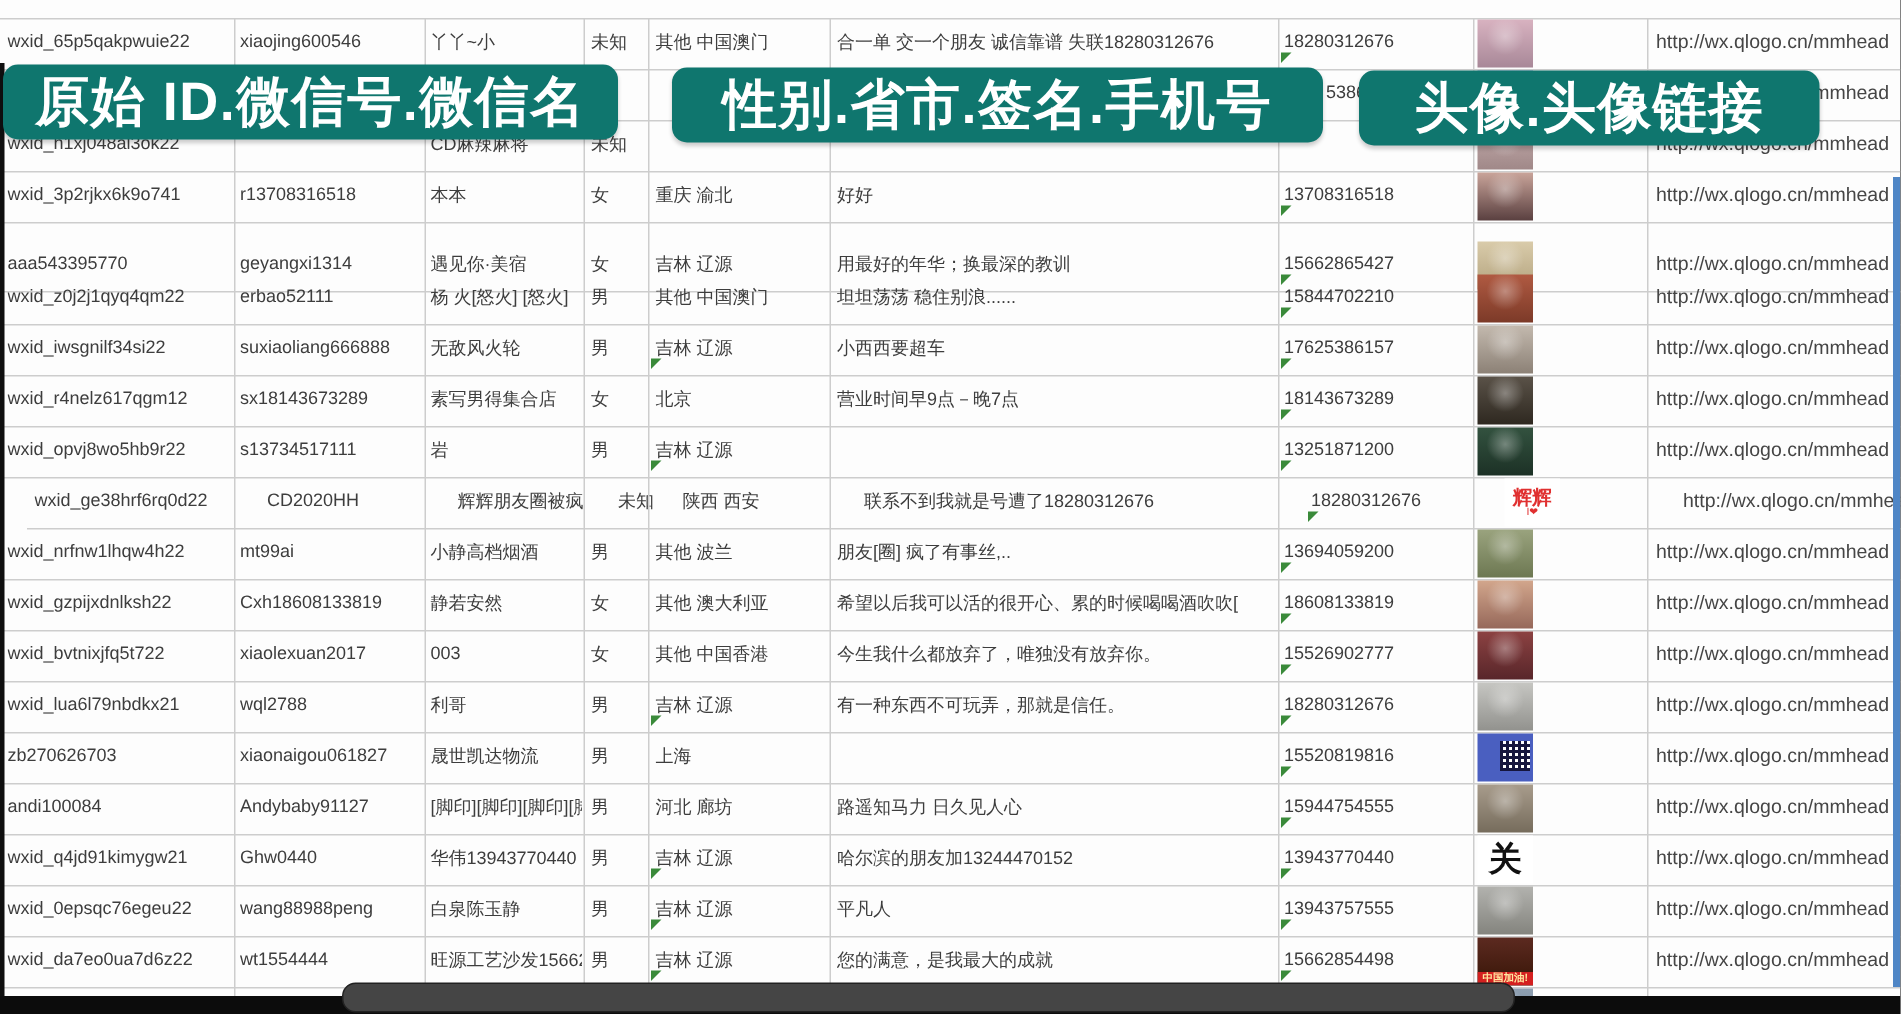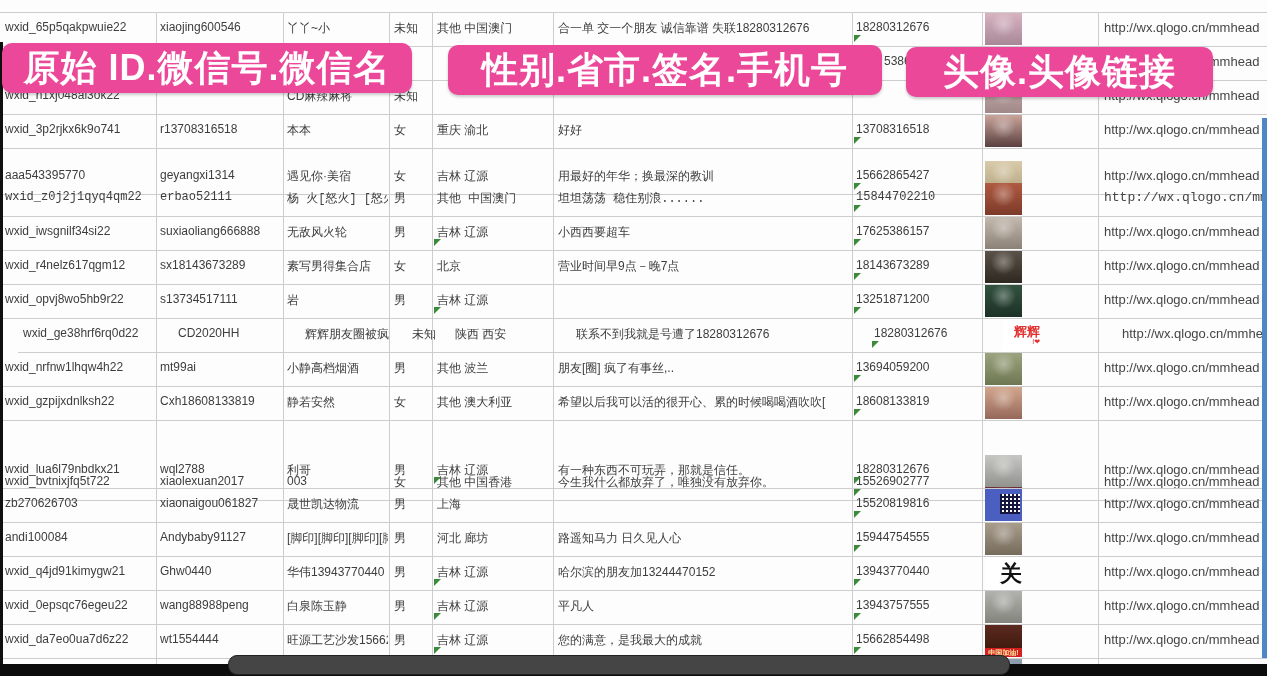--- a/index.html
+++ b/index.html
@@ -16,34 +16,34 @@
   .c-name{left:287px;width:101px;}
   .c-gen{left:394px;width:37px;}
   .c-reg{left:437px;width:115px;}
   .c-sig{left:558px;width:293px;}
   .c-ph{left:856px;width:125px;}
   .c-url{left:1104px;width:163px;font-size:13px;color:#454545;}
   .flag{position:absolute;width:0;height:0;border-top:7px solid #3a8a3a;border-right:7px solid transparent;}
   .flag-ph{left:854px;top:23px;}
   .flag-reg{left:434px;top:23px;}
   .avatar{position:absolute;left:985px;top:1px;width:37px;height:32px;overflow:hidden;
-    display:flex;flex-direction:column;align-items:flex-end;justify-content:center;}
+    display:flex;flex-direction:column;align-items:center;justify-content:center;}
   .av-text{background:#ffffff;}
   .av-label-red{color:#e03030;font-weight:bold;font-size:13px;line-height:13px;}
   .av-sub-red{color:#e03030;font-size:7px;line-height:8px;}
   .av-label-black{color:#111;font-weight:bold;font-size:22px;line-height:22px;font-family:"DejaVu Serif",serif;}
   .av-qr{background:#4a5fc0;position:relative;}
   .av-qr .qr{position:absolute;right:2px;top:5px;width:20px;height:20px;background:
       repeating-linear-gradient(90deg,#16163e 0 2px,transparent 2px 4px),
       repeating-linear-gradient(0deg,#16163e 0 2px,#ffffff 2px 4px);}
   .av-band{position:relative;}
   .av-band .band{position:absolute;left:0;right:0;bottom:0;height:9px;background:#d42020;
       color:#ffe9a0;font-size:7px;line-height:9px;text-align:center;font-weight:bold;}
   .banner{
-    position:absolute;background:#ec4899;border-radius:10px;color:#ffffff;
+    position:absolute;background:#0f766e;border-radius:10px;color:#ffffff;
     font-weight:bold;font-size:36px;letter-spacing:1px;display:flex;align-items:center;
     justify-content:center;z-index:30;box-shadow:0 2px 3px rgba(0,0,0,.2);white-space:nowrap;
   }
   .banner-left{left:2px;top:43px;width:410px;height:50px;}
   .banner-mid{left:448px;top:45px;width:434px;height:50px;}
   .banner-right{left:906px;top:47px;width:307px;height:50px;}
   .edge-left{position:absolute;left:0;top:42px;width:3px;height:622px;background:#0f0f0f;z-index:15;}
   .edge-right{position:absolute;left:1262px;top:118px;width:5px;height:540px;background:#4f86c6;z-index:8;}
   .bottom-bar{position:absolute;left:0;top:664px;width:1267px;height:12px;background:#0c0c0c;z-index:40;}
   .scroll-thumb{position:absolute;left:228px;top:655px;width:780px;height:18px;border-radius:9px;
@@ -96,21 +96,21 @@
         <span class="cell c-wx">geyangxi1314</span>
         <span class="cell c-name">遇见你·美宿</span>
         <span class="cell c-gen">女</span>
         <span class="cell c-reg">吉林 辽源</span>
         <span class="cell c-sig">用最好的年华；换最深的教训</span>
         <span class="cell c-ph">15662865427</span>
         <div class="flag flag-ph"></div>
         <span class="cell c-url">http://wx.qlogo.cn/mmhead</span>
         <div class="avatar" style="background: radial-gradient(circle at 50% 35%, rgba(255, 255, 255, 0.35), rgba(255, 255, 255, 0) 45%), linear-gradient(rgb(217, 203, 170), rgb(179, 163, 126));"></div>
       </div>
-      <div class="row" style="top: 182px; font-family: Liberation Mono, monospace;">
+      <div class="row" style="top: 182px;">
         <span class="cell c-id">wxid_z0j2j1qyq4qm22</span>
         <span class="cell c-wx">erbao52111</span>
         <span class="cell c-name">杨 火[怒火] [怒火]</span>
         <span class="cell c-gen">男</span>
         <span class="cell c-reg">其他 中国澳门</span>
         <span class="cell c-sig">坦坦荡荡 稳住别浪......</span>
         <span class="cell c-ph">15844702210</span>
         <div class="flag flag-ph"></div>
         <span class="cell c-url">http://wx.qlogo.cn/mmhead</span>
         <div class="avatar" style="background: radial-gradient(circle at 50% 35%, rgba(255, 255, 255, 0.35), rgba(255, 255, 255, 0) 45%), linear-gradient(rgb(176, 90, 66), rgb(124, 58, 40));"></div>
@@ -184,21 +184,21 @@
         <span class="cell c-wx">Cxh18608133819</span>
         <span class="cell c-name">静若安然</span>
         <span class="cell c-gen">女</span>
         <span class="cell c-reg">其他 澳大利亚</span>
         <span class="cell c-sig">希望以后我可以活的很开心、累的时候喝喝酒吹吹[</span>
         <span class="cell c-ph">18608133819</span>
         <div class="flag flag-ph"></div>
         <span class="cell c-url">http://wx.qlogo.cn/mmhead</span>
         <div class="avatar" style="background: radial-gradient(circle at 50% 35%, rgba(255, 255, 255, 0.35), rgba(255, 255, 255, 0) 45%), linear-gradient(rgb(210, 166, 140), rgb(150, 104, 90));"></div>
       </div>
-      <div class="row" style="top: 420px; margin-top: 46px;">
+      <div class="row" style="top: 420px;">
         <span class="cell c-id">wxid_bvtnixjfq5t722</span>
         <span class="cell c-wx">xiaolexuan2017</span>
         <span class="cell c-name">003</span>
         <span class="cell c-gen">女</span>
         <span class="cell c-reg">其他 中国香港</span>
         <span class="cell c-sig">今生我什么都放弃了，唯独没有放弃你。</span>
         <span class="cell c-ph">15526902777</span>
         <div class="flag flag-ph"></div>
         <span class="cell c-url">http://wx.qlogo.cn/mmhead</span>
         <div class="avatar" style="background: radial-gradient(circle at 50% 35%, rgba(255, 255, 255, 0.35), rgba(255, 255, 255, 0) 45%), linear-gradient(rgb(140, 66, 66), rgb(88, 38, 42));"></div>

